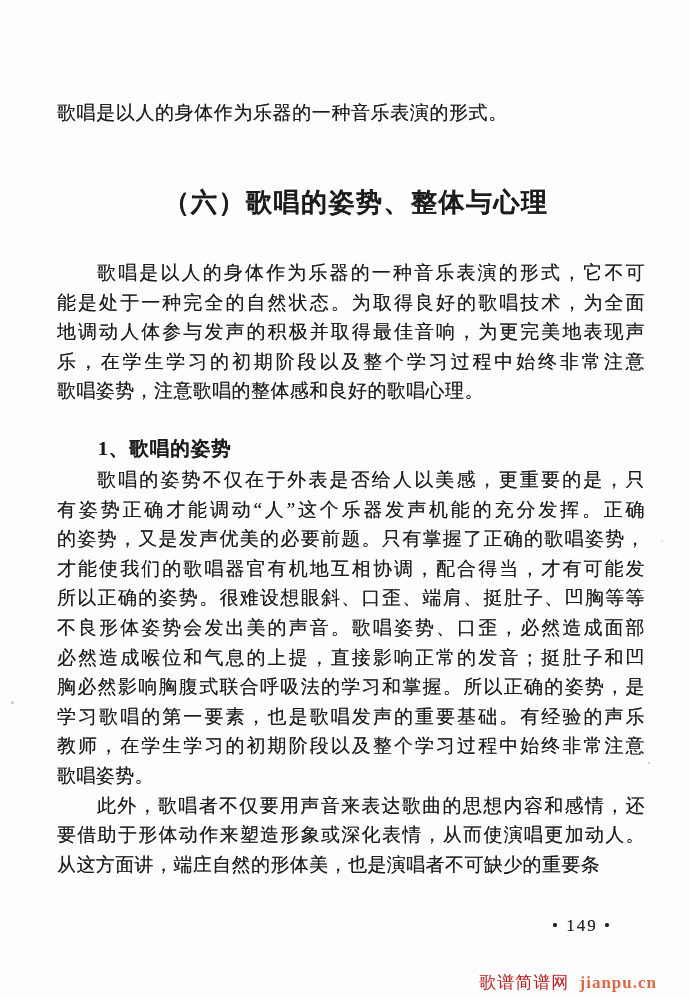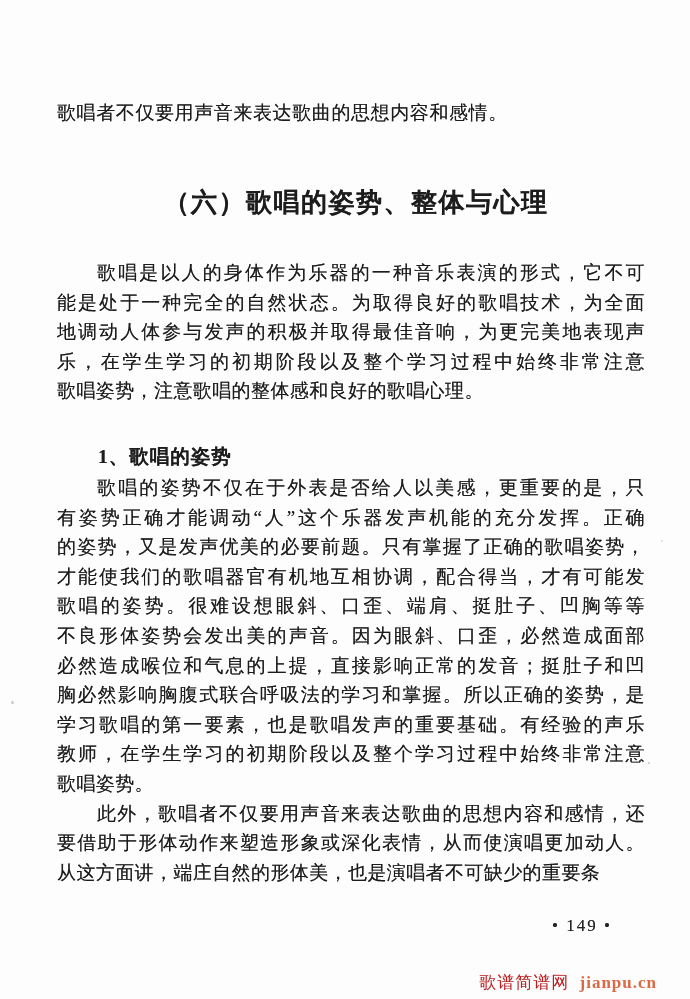--- a/index.html
+++ b/index.html
@@ -65,21 +65,21 @@
   .tline.last {
     text-align-last: left;
     white-space: normal;
     font-family: Liberation Serif, serif;
   }
   .tline.indent { text-indent: 40px; }
   .heading {
     font-size: 19.5px;
     font-weight: bold;
     line-height: 30px;
-    margin-top: 36px;
+    margin-top: 28px;
     margin-bottom: 1px;
     padding-left: 41px;
     letter-spacing: 1px;
     text-shadow: 0 0 0.6px rgba(0,0,0,.65);
   }
   .pagenum {
     position: absolute;
     left: 482px; top: 916px;
     width: 200px;
     text-align: center;
@@ -100,40 +100,40 @@
 </style>
 </head>
 <body>
 
 <div class="page">
 
   <div class="speck s1"></div>
   <div class="speck s2"></div>
   <div class="speck s3"></div>
 
-  <div class="cont-line">歌唱者不仅要用声音来表达歌曲的思想内容和感情。</div>
+  <div class="cont-line">歌唱是以人的身体作为乐器的一种音乐表演的形式。</div>
 
   <div class="title">（六）歌唱的姿势、整体与心理</div>
 
   <div class="body">
       <div class="para">
         <div class="tline indent">歌唱是以人的身体作为乐器的一种音乐表演的形式，它不可</div>
         <div class="tline">能是处于一种完全的自然状态。为取得良好的歌唱技术，为全面</div>
         <div class="tline">地调动人体参与发声的积极并取得最佳音响，为更完美地表现声</div>
         <div class="tline">乐，在学生学习的初期阶段以及整个学习过程中始终非常注意</div>
         <div class="tline last">歌唱姿势，注意歌唱的整体感和良好的歌唱心理。</div>
       </div>
       <div class="heading">1、歌唱的姿势</div>
       <div class="para">
         <div class="tline indent">歌唱的姿势不仅在于外表是否给人以美感，更重要的是，只</div>
         <div class="tline">有姿势正确才能调动“人”这个乐器发声机能的充分发挥。正确</div>
         <div class="tline">的姿势，又是发声优美的必要前题。只有掌握了正确的歌唱姿势，</div>
         <div class="tline">才能使我们的歌唱器官有机地互相协调，配合得当，才有可能发</div>
-        <div class="tline">歌唱的姿势。很难设想眼斜、口歪、端肩、挺肚子、凹胸等等</div>
-        <div class="tline">不良形体姿势会发出美的声音。因为眼斜、口歪，必然造成面部</div>
+        <div class="tline">所以正确的姿势。很难设想眼斜、口歪、端肩、挺肚子、凹胸等等</div>
+        <div class="tline">不良形体姿势会发出美的声音。歌唱姿势、口歪，必然造成面部</div>
         <div class="tline">必然造成喉位和气息的上提，直接影响正常的发音；挺肚子和凹</div>
         <div class="tline">胸必然影响胸腹式联合呼吸法的学习和掌握。所以正确的姿势，是</div>
         <div class="tline">学习歌唱的第一要素，也是歌唱发声的重要基础。有经验的声乐</div>
         <div class="tline">教师，在学生学习的初期阶段以及整个学习过程中始终非常注意</div>
         <div class="tline last">歌唱姿势。</div>
       </div>
       <div class="para">
         <div class="tline indent">此外，歌唱者不仅要用声音来表达歌曲的思想内容和感情，还</div>
         <div class="tline">要借助于形体动作来塑造形象或深化表情，从而使演唱更加动人。</div>
         <div class="tline last">从这方面讲，端庄自然的形体美，也是演唱者不可缺少的重要条</div>

